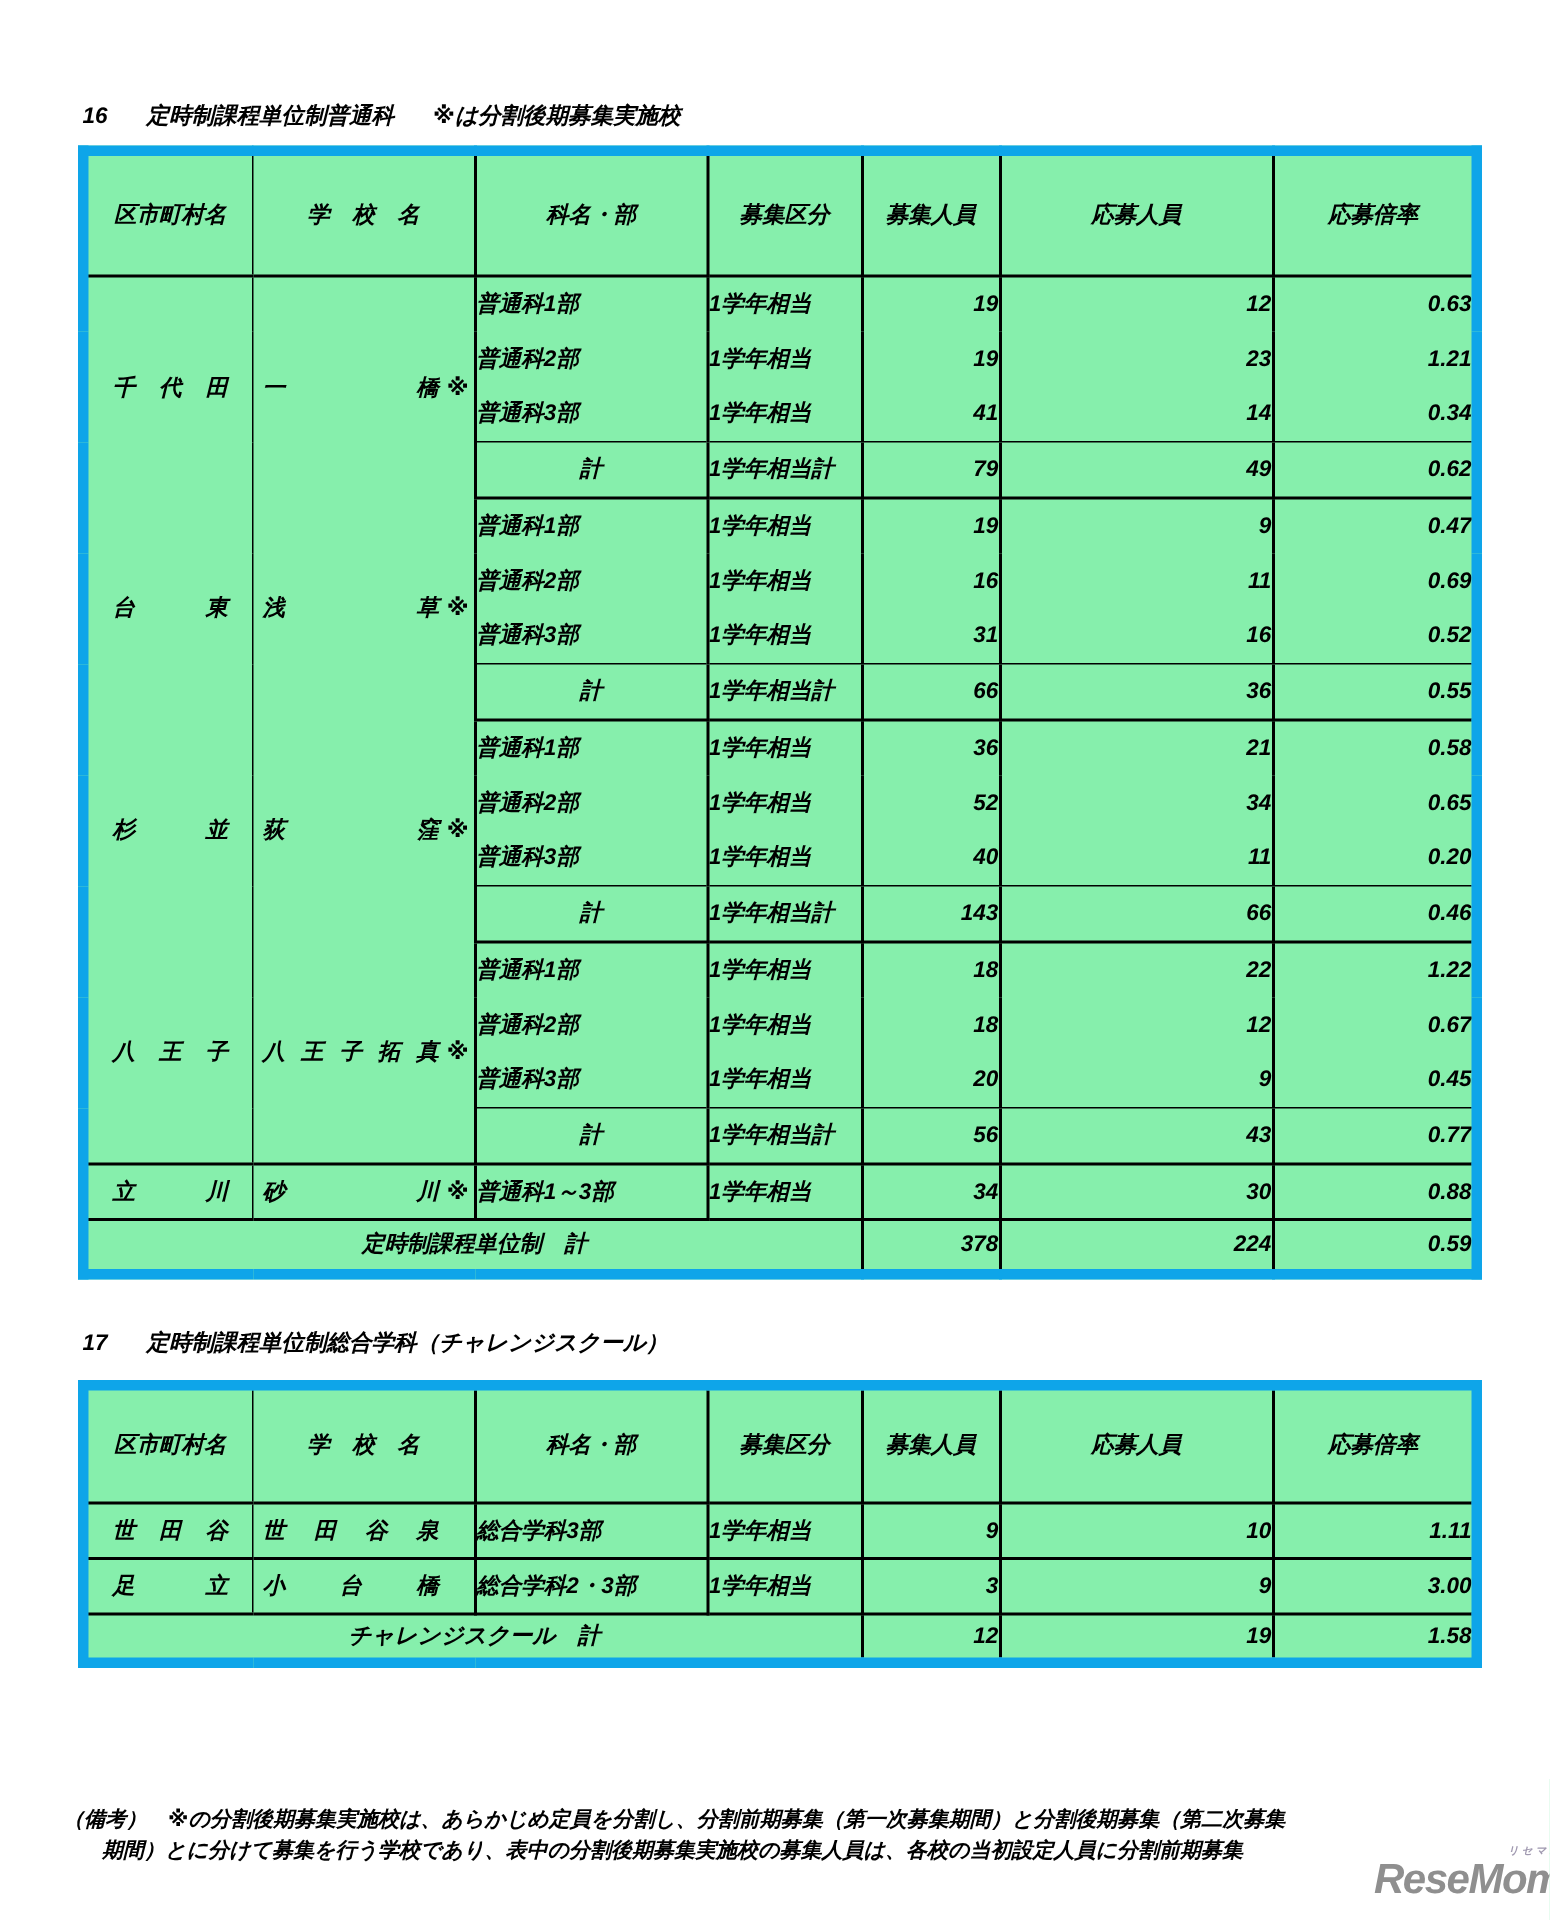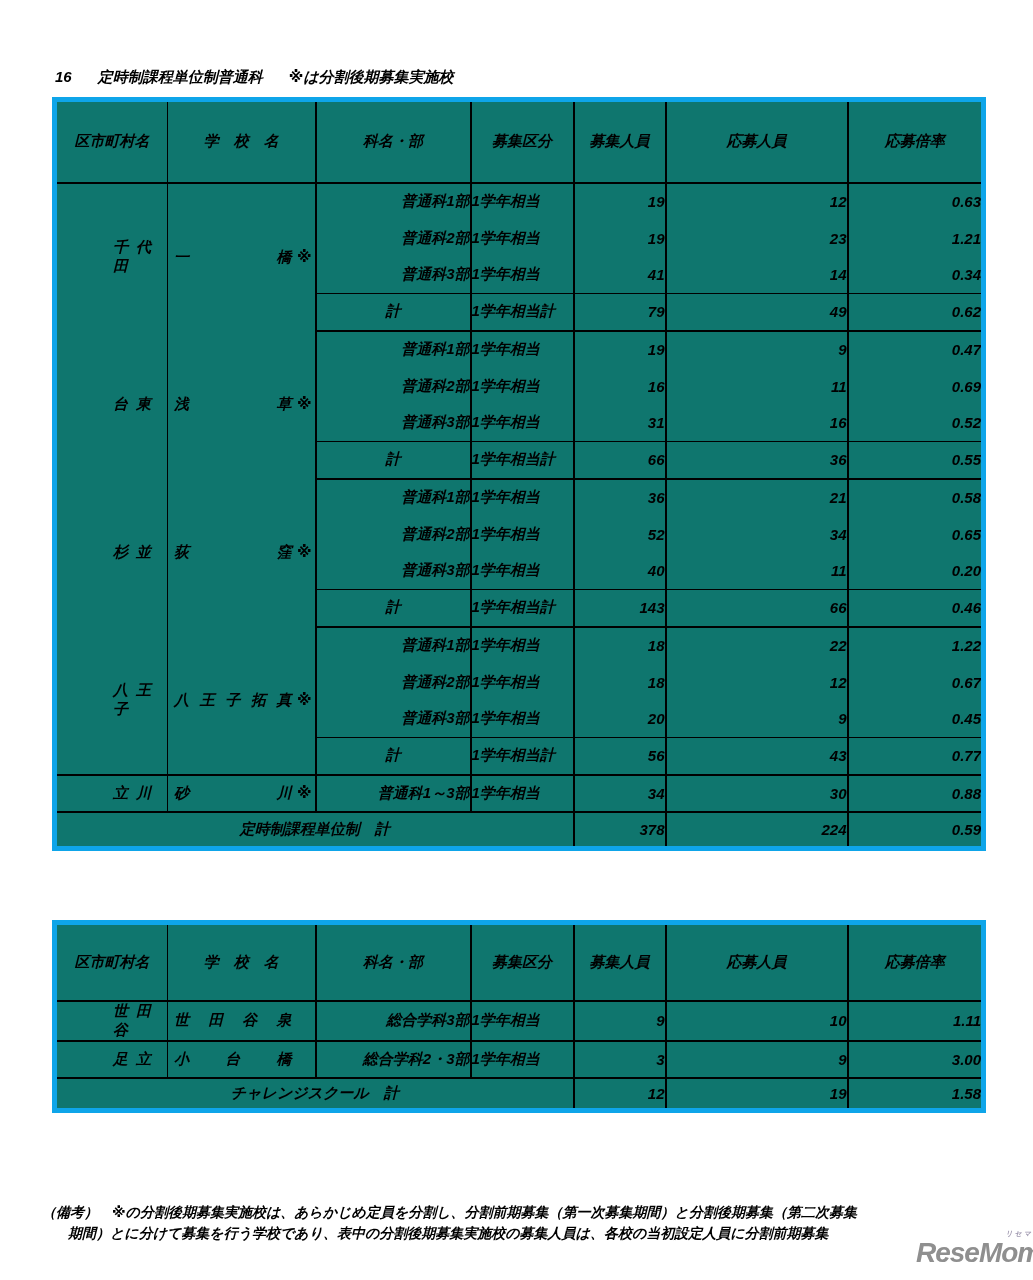--- a/index.html
+++ b/index.html
@@ -9,21 +9,21 @@
     font-family:"Liberation Sans","DejaVu Sans",sans-serif;
     font-weight:bold;
     font-style:italic;
   }
   .sec-title { position:absolute; font-size:15px; white-space:nowrap; }
   .sec-title .num { margin-right:20px; }
   .sec-title .note { margin-left:26px; }
 
   table.sheet {
     position:absolute; border-collapse:collapse; table-layout:fixed;
-    width:929px; border:5px solid #0ea5e9; background:#0f766e;
+    width:929px; border:7px solid #0ea5e9; background:#86efac;
   }
   table.sheet th, table.sheet td {
     border:2px solid #000; font-size:15px; font-weight:bold;
     padding:0; overflow:hidden; vertical-align:middle;
   }
   table.sheet th { text-align:center; }
   tr.h-head  { height:83px; }
   tr.h-head2 { height:78px; }
   tr.h-row   { height:37px; }
   tr.h-total2{ height:33px; }
@@ -33,25 +33,25 @@
   .c-school { border-left-width:1px !important; }
 
   
   tr.sub td { border-top:none; border-bottom:none; }
   
   tr.subtotal td { border-top:1px solid #000; border-bottom:2px solid #000; }
   
   td.vtop { vertical-align:top; padding-top:9px; border-top:2px solid #000; border-bottom:2px solid #000; }
 
   .jchars { text-align:justify; text-align-last:justify; text-justify:inter-character; }
-  .region-inner { padding:0 16px;margin-left:40px; }
+  .region-inner { padding:0 16px; }
   .school-flex { display:flex; align-items:baseline; padding:0 3px 0 6px; }
   .school-name { flex:1; }
   .school-marker { width:20px; text-align:right; }
-  .dept { text-align:right; padding-left:6px; }
+  .dept { text-align:left; padding-left:6px; }
   .cat  { text-align:left; padding-left:4px; }
   .num  { text-align:right; padding-right:6px; }
   .center { text-align:center; }
 
   .remarks { position:absolute; left:42px; top:1202px; width:952px; font-size:14px; line-height:21px; }
   .remarks .cont { padding-left:26px; }
 
   .logo { position:absolute; left:916px; top:1229px; display:flex; flex-direction:column; align-items:flex-end; }
   .logo .ruby { font-size:7px; letter-spacing:2px; color:#a099b0; margin-right:6px; }
   .logo .wordmark { font-size:28px; letter-spacing:-1px; color:#8f8f8f; line-height:1; }
@@ -257,20 +257,23 @@
 
     <tr class="h-row">
       <td colspan="4" class="center">定時制課程単位制　計</td>
       <td class="num">378</td>
       <td class="num">224</td>
       <td class="num">0.59</td>
     </tr>
   </tbody>
     </table>
 
+  <div class="sec-title" style="left:55px; top:886px;">
+    <span class="num">17</span><span>定時制課程単位制総合学科（チャレンジスクール）</span>
+  </div>
 
   <table class="sheet" style="left:52px; top:920px;">
     <colgroup>
       <col style="width:113px">
         <col style="width:148px">
         <col style="width:155px">
         <col style="width:103px">
         <col style="width:92px">
         <col style="width:182px">
         <col style="width:136px">

